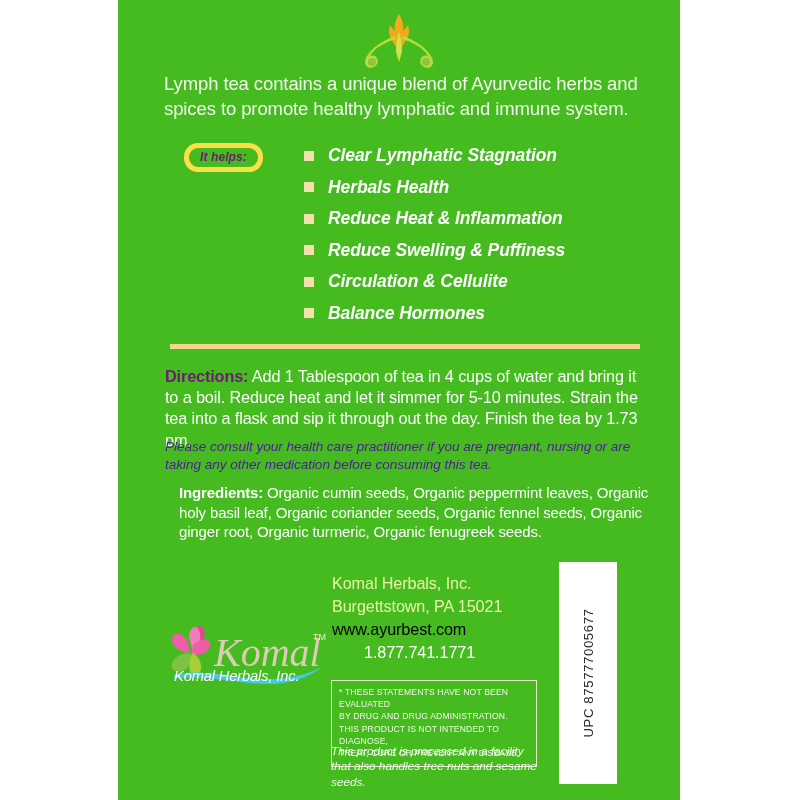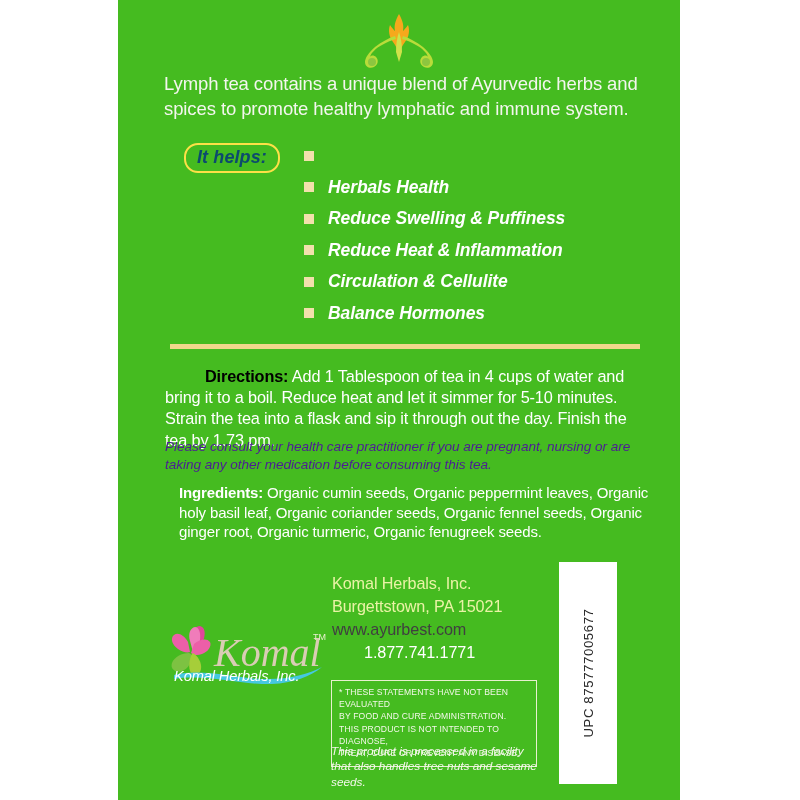--- a/index.html
+++ b/index.html
@@ -45,25 +45,25 @@
 
   
   .helps-wrap{
     position:absolute;
     left:46px;top:140px;
     width:490px;
   }
   .helps-pill{
     position:absolute;
     left:20px;top:3px;
-    border:2px solid #fde047;
+    border:5px solid #fde047;
     border-radius:14px;
     padding:2px 11px 3px 11px;
-    color:#0c4a6e;
-    font-size:18px;
+    color:#701a75;
+    font-size:12px;
     font-style:italic;
     font-weight:700;
     letter-spacing:0.1px;
     white-space:nowrap;
   }
   .helps-list{
     position:absolute;
     left:140px;top:0;
     width:350px;
     list-style:none;
@@ -101,23 +101,22 @@
   .directions{
     position:absolute;
     left:47px;top:366px;
     width:487px;
     color:#ffffff;
     font-size:16.3px;
     line-height:1.30;
     letter-spacing:-0.15px;
   }
   .label-gold{
-    color:#000000;
+    color:#701a75;
     font-weight:700;
-    margin-left:40px;
   }
   .label-white{
     color:#ffffff;
     font-weight:700;
   }
 
   .consult{
     position:absolute;
     left:47px;top:438px;
     width:487px;
@@ -177,21 +176,21 @@
   .addr{
     position:absolute;
     left:214px;top:572px;
     width:180px;
     color:#eaf3a6;
     font-size:16.2px;
     line-height:1.42;
     letter-spacing:-0.1px;
   }
   .addr .phone{color:#ffffff;margin-left:32px;}
-  .addr .web{color:#404040;}
+  .addr .web{color:#000000;}
 
   .fda{
     position:absolute;
     left:213px;top:680px;
     width:206px;
     border:1px solid #e8f0cf;
     padding:5px 6px 7px 7px;
     box-sizing:border-box;
     color:#f4f8ea;
     font-size:8.6px;
@@ -241,32 +240,33 @@
       <circle cx="75" cy="50" r="4" fill="#8cc63f"></circle>
     </svg>
 
     <div class="intro">Lymph tea contains a unique blend of Ayurvedic herbs and spices to promote healthy lymphatic and immune system.</div>
 
     <div class="helps-wrap">
       <div class="helps-pill">It helps:</div>
       <ul class="helps-list">
         <li>
           <span class="bullet"></span>
+          <span class="helps-text">Clear Lymphatic Stagnation</span>
         </li>
         <li>
           <span class="bullet"></span>
           <span class="helps-text">Herbals Health</span>
         </li>
         <li>
           <span class="bullet"></span>
+          <span class="helps-text">Reduce Heat &amp; Inflammation</span>
+        </li>
+        <li>
+          <span class="bullet"></span>
           <span class="helps-text">Reduce Swelling &amp; Puffiness</span>
-        </li>
-        <li>
-          <span class="bullet"></span>
-          <span class="helps-text">Reduce Heat &amp; Inflammation</span>
         </li>
         <li>
           <span class="bullet"></span>
           <span class="helps-text">Circulation &amp; Cellulite</span>
         </li>
         <li>
           <span class="bullet"></span>
           <span class="helps-text">Balance Hormones</span>
         </li>
       </ul>
@@ -301,21 +301,21 @@
 
     <div class="addr">
       <div>Komal Herbals, Inc.</div>
       <div>Burgettstown, PA 15021</div>
       <div class="web">www.ayurbest.com</div>
       <div class="phone">1.877.741.1771</div>
     </div>
 
     <div class="fda">
       <div>* THESE STATEMENTS HAVE NOT BEEN EVALUATED</div>
-      <div>BY FOOD AND CURE ADMINISTRATION.</div>
+      <div>BY DRUG AND DRUG ADMINISTRATION.</div>
       <div>THIS PRODUCT IS NOT INTENDED TO DIAGNOSE,</div>
       <div>TREAT, CURE OR PREVENT ANY DISEASE.</div>
     </div>
 
     <div class="facility">This product is processed in a facility that also handles tree nuts and sesame seeds.</div>
 
     <div class="barcode">
       <span>UPC 875777005677</span>
     </div>
 

